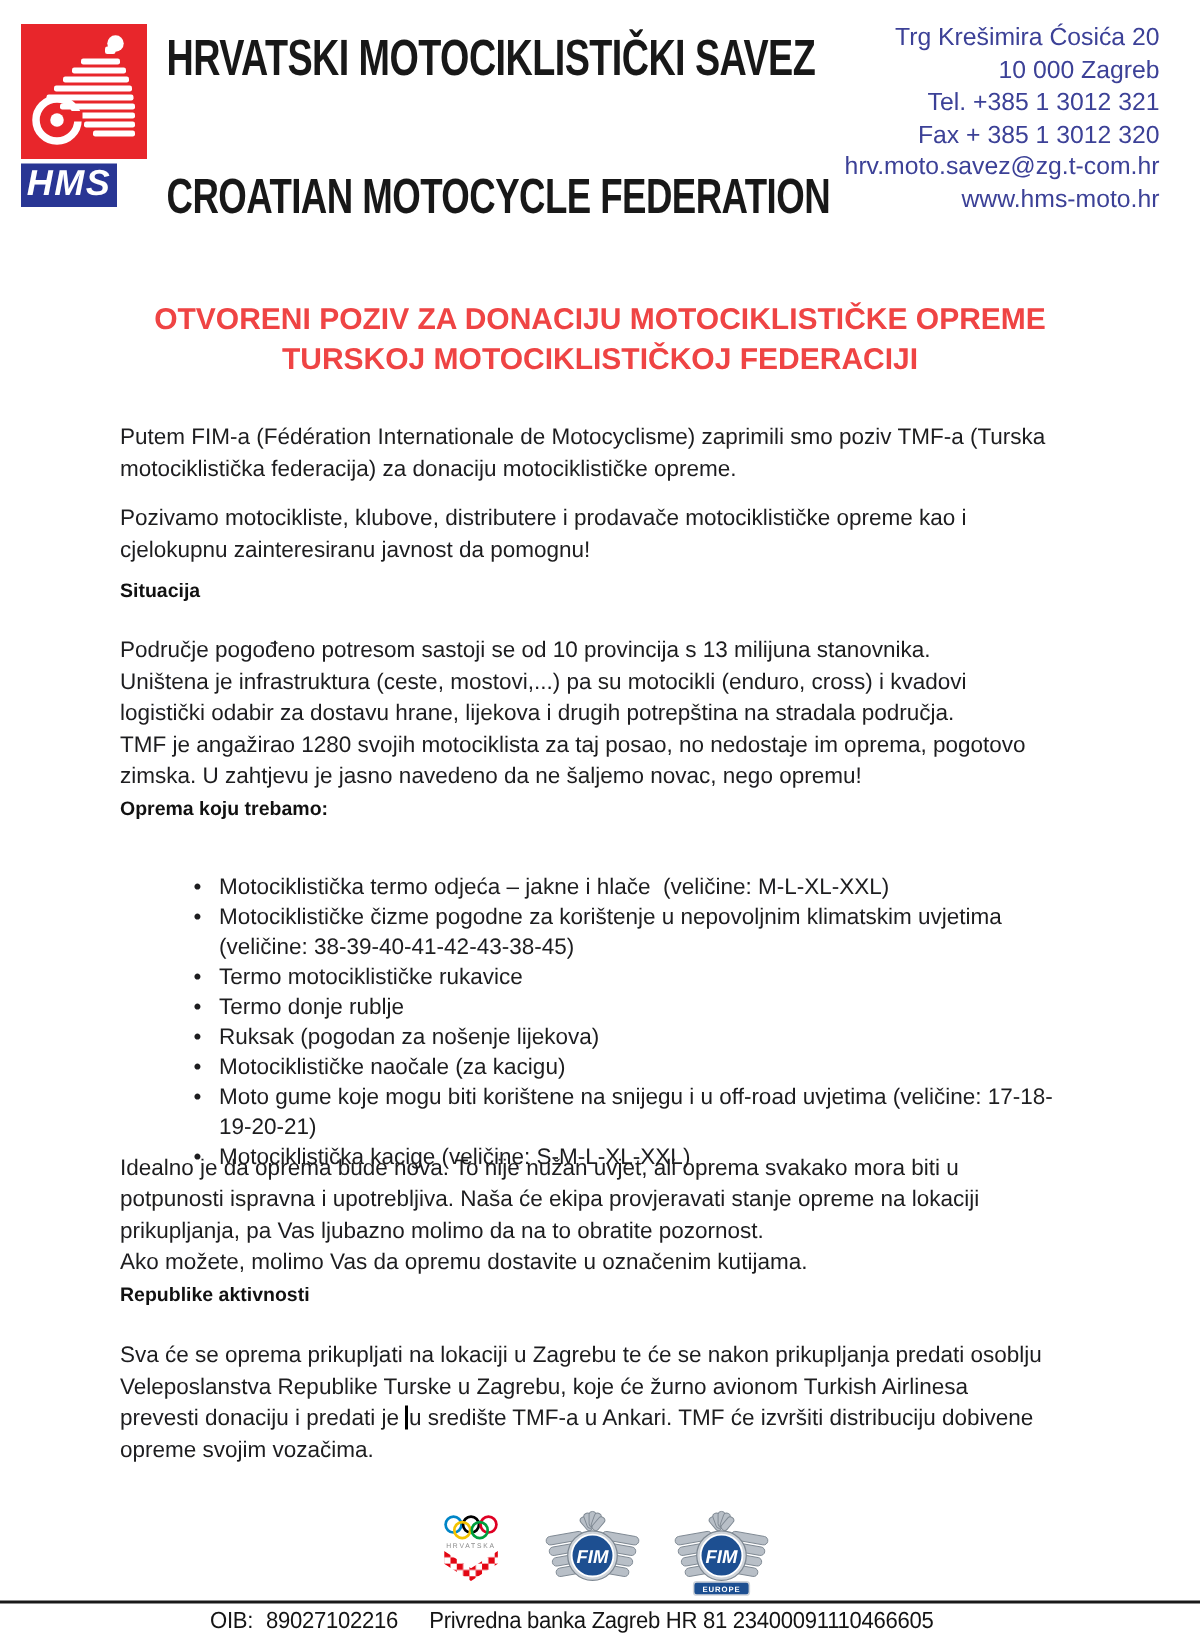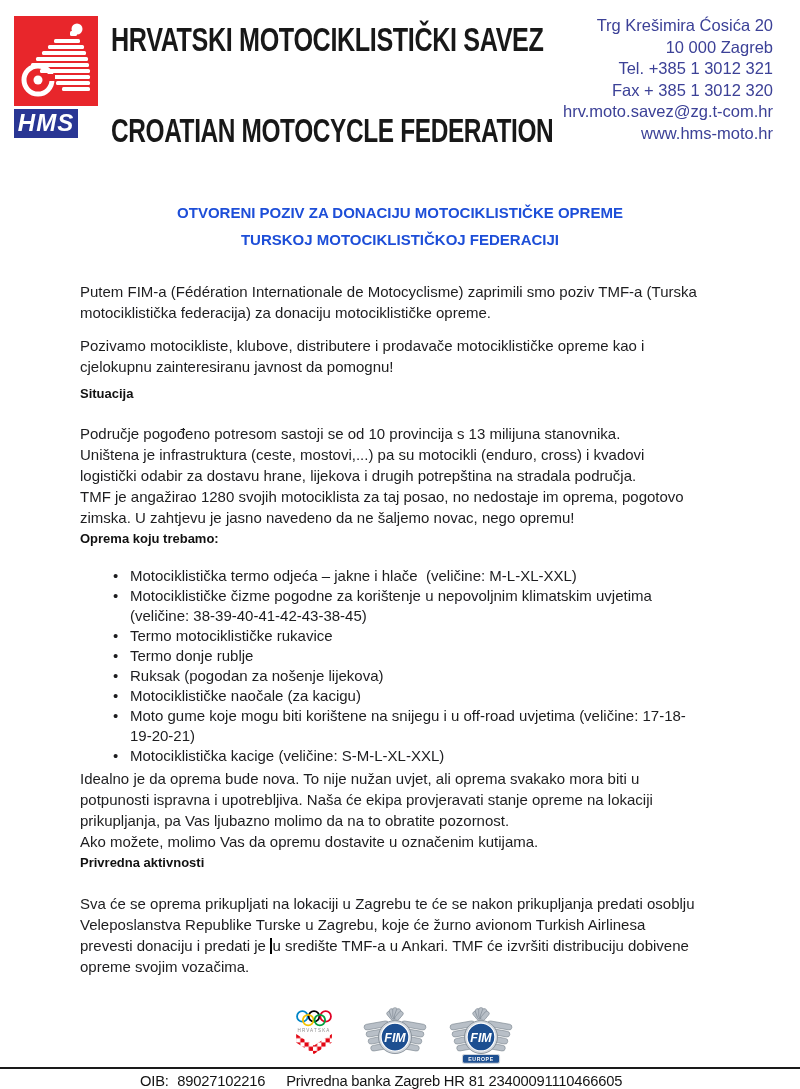--- a/index.html
+++ b/index.html
@@ -16,28 +16,28 @@
   .org-hr{position:absolute;left:111px;top:20px;font-weight:bold;font-size:34px;color:#181818;
           white-space:nowrap;transform:scaleX(.74);transform-origin:left top;letter-spacing:-.5px;}
   .org-en{position:absolute;left:111px;top:112px;font-weight:bold;font-size:33px;color:#181818;
           white-space:nowrap;transform:scaleX(.74);transform-origin:left top;letter-spacing:-.5px;}
 
   .contact{position:absolute;top:15px;right:27px;text-align:right;color:var(--contact-blue,#3c4197);
            font-size:16.5px;line-height:21.5px;}
 
   
   .doc-title{position:absolute;left:0;top:200px;width:100%;text-align:center;
-             font-weight:bold;font-size:15px;line-height:26.5px;color:#1d4ed8;}
+             font-weight:bold;font-size:20px;line-height:26.5px;color:#ef4444;}
   .block{position:absolute;left:80px;width:648px;font-size:15px;line-height:21px;white-space:pre-wrap;}
   .block .b{font-weight:normal;}
   .block .i{}
   .h2{position:absolute;left:80px;font-weight:bold;font-size:13px;color:#111;}
   .caret{display:inline-block;width:1.5px;height:16px;background:#000;vertical-align:-3px;margin:0 1px 0 0;}
 
-  ul.equip{position:absolute;left:80px;top:566px;width:648px;margin:0;padding:0;list-style:none;
+  ul.equip{position:absolute;left:80px;top:566px;width:648px;margin:16px;padding:0;list-style:none;
            font-size:15px;line-height:20px;}
   ul.equip li{position:relative;padding-left:50px;white-space:pre-wrap;}
   ul.equip li::before{content:"\2022";position:absolute;left:33px;font-size:15px;}
 
   
   .logos{position:absolute;left:0;top:1007px;width:100%;display:flex;justify-content:center;
          align-items:flex-start;gap:22px;}
   .hoo{display:flex;flex-direction:column;align-items:center;width:54px;padding-top:3px;}
   .hoo-country{font-size:4.5px;letter-spacing:1.2px;color:#8a8a8a;margin:1px 0 1px 0;}
   .rule{position:absolute;left:0;top:1067px;width:800px;height:2px;background:#1a1a1a;}
@@ -125,21 +125,21 @@
       <li>Moto gume koje mogu biti korištene na snijegu i u off-road uvjetima (veličine: 17-18-
 19-20-21)</li>
       <li>Motociklistička kacige (veličine: S-M-L-XL-XXL)</li>
     </ul>
 
   <div class="block" style="top:768px">Idealno je da oprema bude nova. To nije nužan uvjet, ali oprema svakako mora biti u
 potpunosti ispravna i upotrebljiva. Naša će ekipa provjeravati stanje opreme na lokaciji
 prikupljanja, pa Vas ljubazno molimo da na to obratite pozornost.
 Ako možete, molimo Vas da opremu dostavite u označenim kutijama.</div>
 
-  <div class="h2" style="top:855px">Privredna aktivnosti</div>
+  <div class="h2" style="top:855px">Republike aktivnosti</div>
 
   <div class="block" style="top:893px"><span>Sva će se oprema prikupljati na lokaciji u Zagrebu te će se nakon prikupljanja predati osoblju
 Veleposlanstva Republike Turske u Zagrebu, koje će žurno avionom Turkish Airlinesa
 prevesti donaciju i predati je </span><span class="caret"></span><span>u središte TMF-a u Ankari. TMF će izvršiti distribuciju dobivene
 opreme svojim vozačima.</span></div>
 
   <div class="logos">
 
     <div class="hoo">
       <svg width="36" height="17" viewBox="0 0 34 16">

